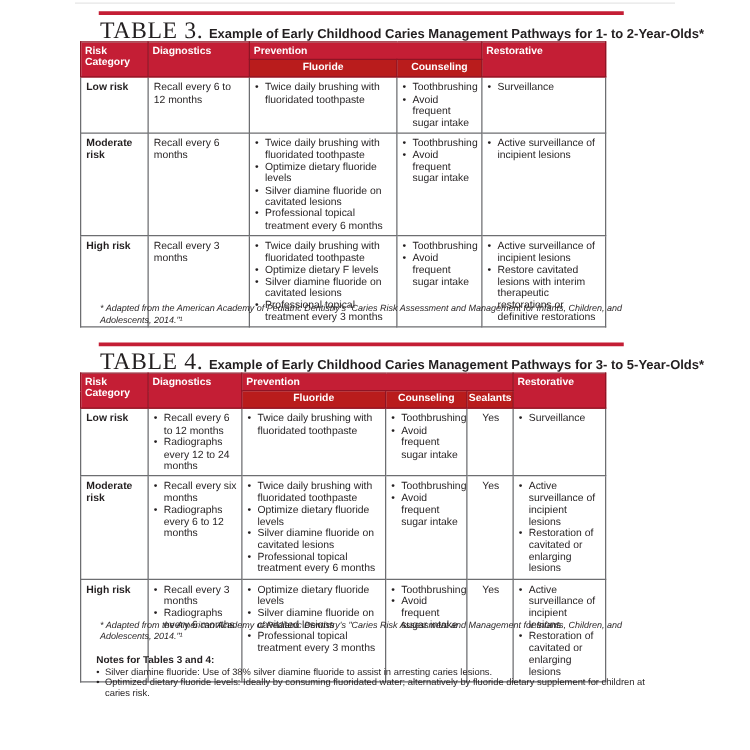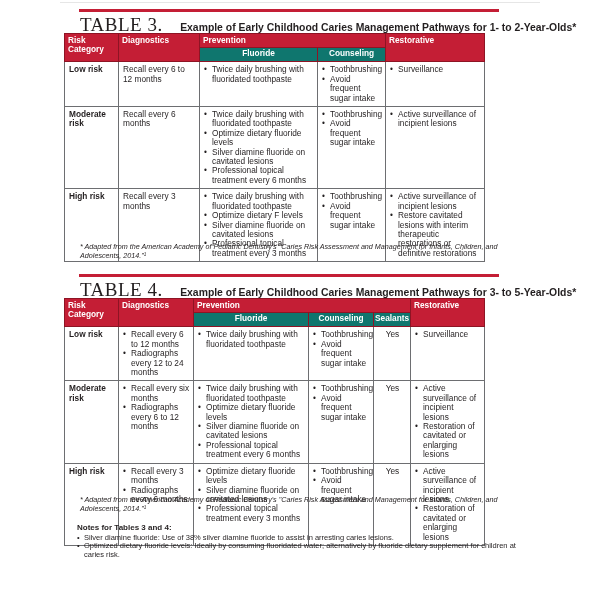--- a/index.html
+++ b/index.html
@@ -1,25 +1,25 @@
 <!DOCTYPE html>
 <html><head>
 <meta charset="utf-8">
 <style>
   html, body { margin:0; padding:0; background:#ffffff; }
   body { width:600px; height:600px; position:relative; overflow:hidden; font-family:"Liberation Sans", sans-serif; color:#231f20; }
   .topline { position:absolute; left:60px; top:2px; width:480px; height:1px; background:#e6e6e6; }
   .redbar { position:absolute; left:79px; width:420px; height:3px; background:#c41e35; }
   .title { position:absolute; left:80px; width:440px; white-space:nowrap; }
   .title .num { font-family:"Liberation Serif", serif; font-size:19px; letter-spacing:0.5px; color:#231f20; }
-  .title .desc { font-size:10.4px; font-weight:bold; color:#231f20;margin-left:13px; }
+  .title .desc { font-size:10.4px; font-weight:bold; color:#231f20; }
   table { position:absolute; left:64px; border-collapse:collapse; table-layout:fixed; font-size:8.3px; line-height:9.4px; }
   th { font-weight:bold; color:#ffffff; text-align:left; padding:2px 3px; vertical-align:top; }
   th.red { background:#c41e35; border:1px solid #8e1424; }
-  th.sub { background:#0f766e; text-align:center; border:1px solid #8e1424; height:11px; padding:1px 3px; }
+  th.sub { background:#b91c1c; text-align:center; border:1px solid #8e1424; height:11px; padding:1px 3px; }
   td { border:1px solid #6d6e71; vertical-align:top; padding:3px 3px 3px 4px; color:#231f20; }
   td.risk { font-weight:bold;margin-top:11px; }
   td.center { text-align:center; }
   ul { margin:0; padding:0; list-style:none; }
   li { position:relative; padding-left:8px; }
   li::before { content:"\2022"; position:absolute; left:0; top:0; }
   .footnote { position:absolute; left:80px; font-size:7.2px; font-style:italic; line-height:8.5px; width:420px; color:#231f20; }
   .notes { position:absolute; left:77px; top:524px; width:440px; font-size:7.5px; line-height:8.6px; color:#231f20; }
   .notes .nh { font-weight:bold; font-size:8px; margin-bottom:1px; }
   .notes li { padding-left:7px; }

